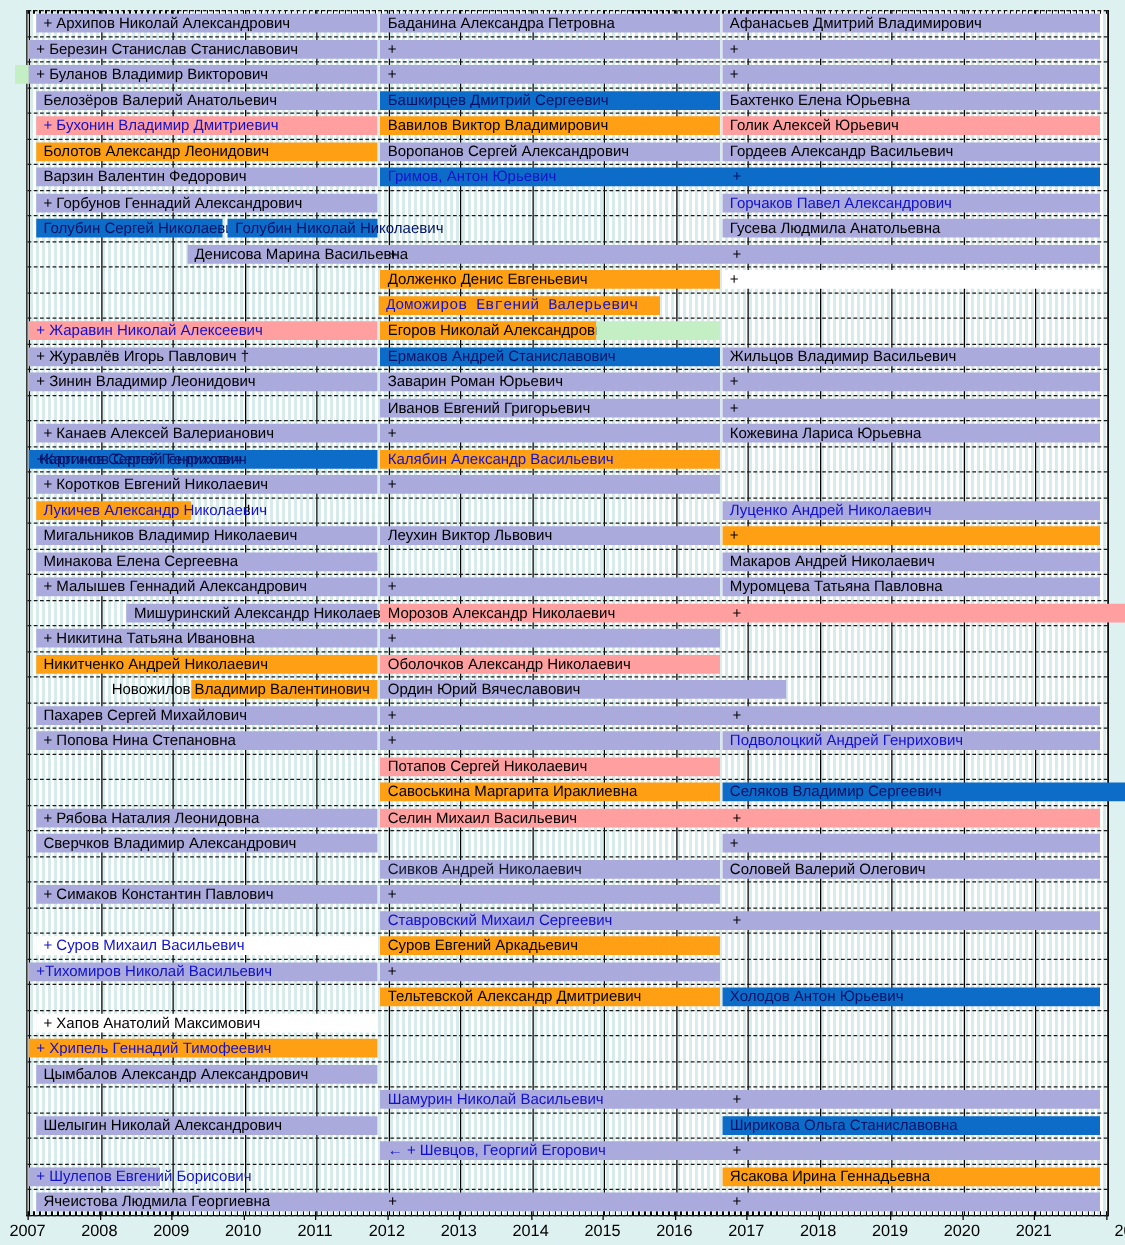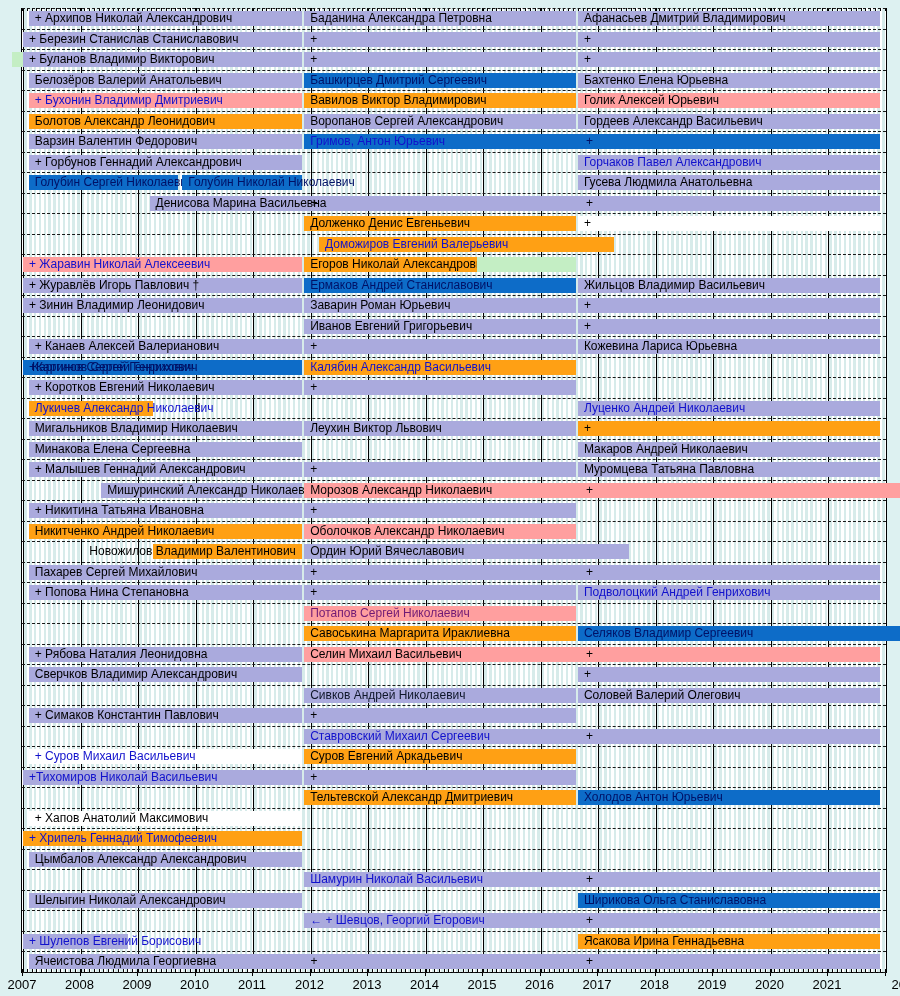--- a/index.html
+++ b/index.html
@@ -185,21 +185,21 @@
         <span class="lbl" style="color: rgb(0, 0, 0); left: 6px;">Денисова Марина Васильевна</span>
       </div>
       <div class="mark" style="left: 288.5px; top: 187.5px; color: rgb(0, 0, 0);">+</div>
       <div class="mark" style="left: 563.925px; top: 187.5px; color: rgb(0, 0, 0);">+</div>
       <div class="bar" style="left: 282.175px; width: 271.975px; top: 208px; background: rgb(255, 160, 20);">
         <span class="lbl" style="color: rgb(0, 0, 0); left: 6px;">Долженко Денис Евгеньевич</span>
       </div>
       <div class="bar" style="left: 555.875px; width: 301.875px; top: 208px; background: rgb(255, 255, 255);">
         <span class="lbl" style="color: rgb(0, 0, 0); left: 6px;">+</span>
       </div>
-      <div class="bar" style="left: 297px; width: 295px; top: 228.5px; background: rgb(255, 160, 20);">
+      <div class="bar" style="left: 281px; width: 225px; top: 228.5px; background: rgb(255, 160, 20); font-family: Liberation Mono, monospace;">
         <span class="lbl" style="color: rgb(17, 17, 204); left: 6px;">Доможиров Евгений Валерьевич</span>
       </div>
       <div class="bar" style="left: 1px; width: 278.875px; top: 249px; background: rgb(255, 159, 159);">
         <span class="lbl" style="color: rgb(17, 17, 204); left: 6px;">+ Жаравин Николай Алексеевич</span>
       </div>
       <div class="bar" style="left: 282.175px; width: 173.075px; top: 249px; background: rgb(255, 160, 20);">
         <span class="lbl" style="color: rgb(0, 0, 0); left: 6px;">Егоров Николай Александрович</span>
       </div>
       <div class="bar" style="left: 455.25px; width: 98.9px; top: 249px; background: rgb(196, 238, 196);"></div>
       <div class="bar" style="left: 1px; width: 278.875px; top: 269.5px; background: rgb(170, 170, 221);">
@@ -314,21 +314,21 @@
       <div class="bar" style="left: 6.75px; width: 273.125px; top: 577px; background: rgb(170, 170, 221);">
         <span class="lbl" style="color: rgb(0, 0, 0); left: 6px;">+ Попова Нина Степановна</span>
       </div>
       <div class="bar" style="left: 282.175px; width: 271.975px; top: 577px; background: rgb(170, 170, 221);">
         <span class="lbl" style="color: rgb(0, 0, 0); left: 6px;">+</span>
       </div>
       <div class="bar" style="left: 555.875px; width: 301.875px; top: 577px; background: rgb(170, 170, 221);">
         <span class="lbl" style="color: rgb(17, 17, 204); left: 6px;">Подволоцкий Андрей Генрихович</span>
       </div>
       <div class="bar" style="left: 282.175px; width: 271.975px; top: 597.5px; background: rgb(255, 159, 159);">
-        <span class="lbl" style="color: #701a75; left: 6px;">Потапов Сергей Николаевич</span>
+        <span class="lbl" style="color: #000000; left: 6px;">Потапов Сергей Николаевич</span>
       </div>
       <div class="bar" style="left: 282.175px; width: 271.975px; top: 618px; background: rgb(255, 160, 20);">
         <span class="lbl" style="color: rgb(0, 0, 0); left: 6px;">Савоськина Маргарита Ираклиевна</span>
       </div>
       <div class="bar" style="left: 555.875px; width: 350px; top: 618px; background: rgb(13, 108, 200);">
         <span class="lbl" style="color: rgb(0, 17, 102); left: 6px;">Селяков Владимир Сергеевич</span>
       </div>
       <div class="bar" style="left: 6.75px; width: 273.125px; top: 638.5px; background: rgb(170, 170, 221);">
         <span class="lbl" style="color: rgb(0, 0, 0); left: 6px;">+ Рябова Наталия Леонидовна</span>
       </div>

